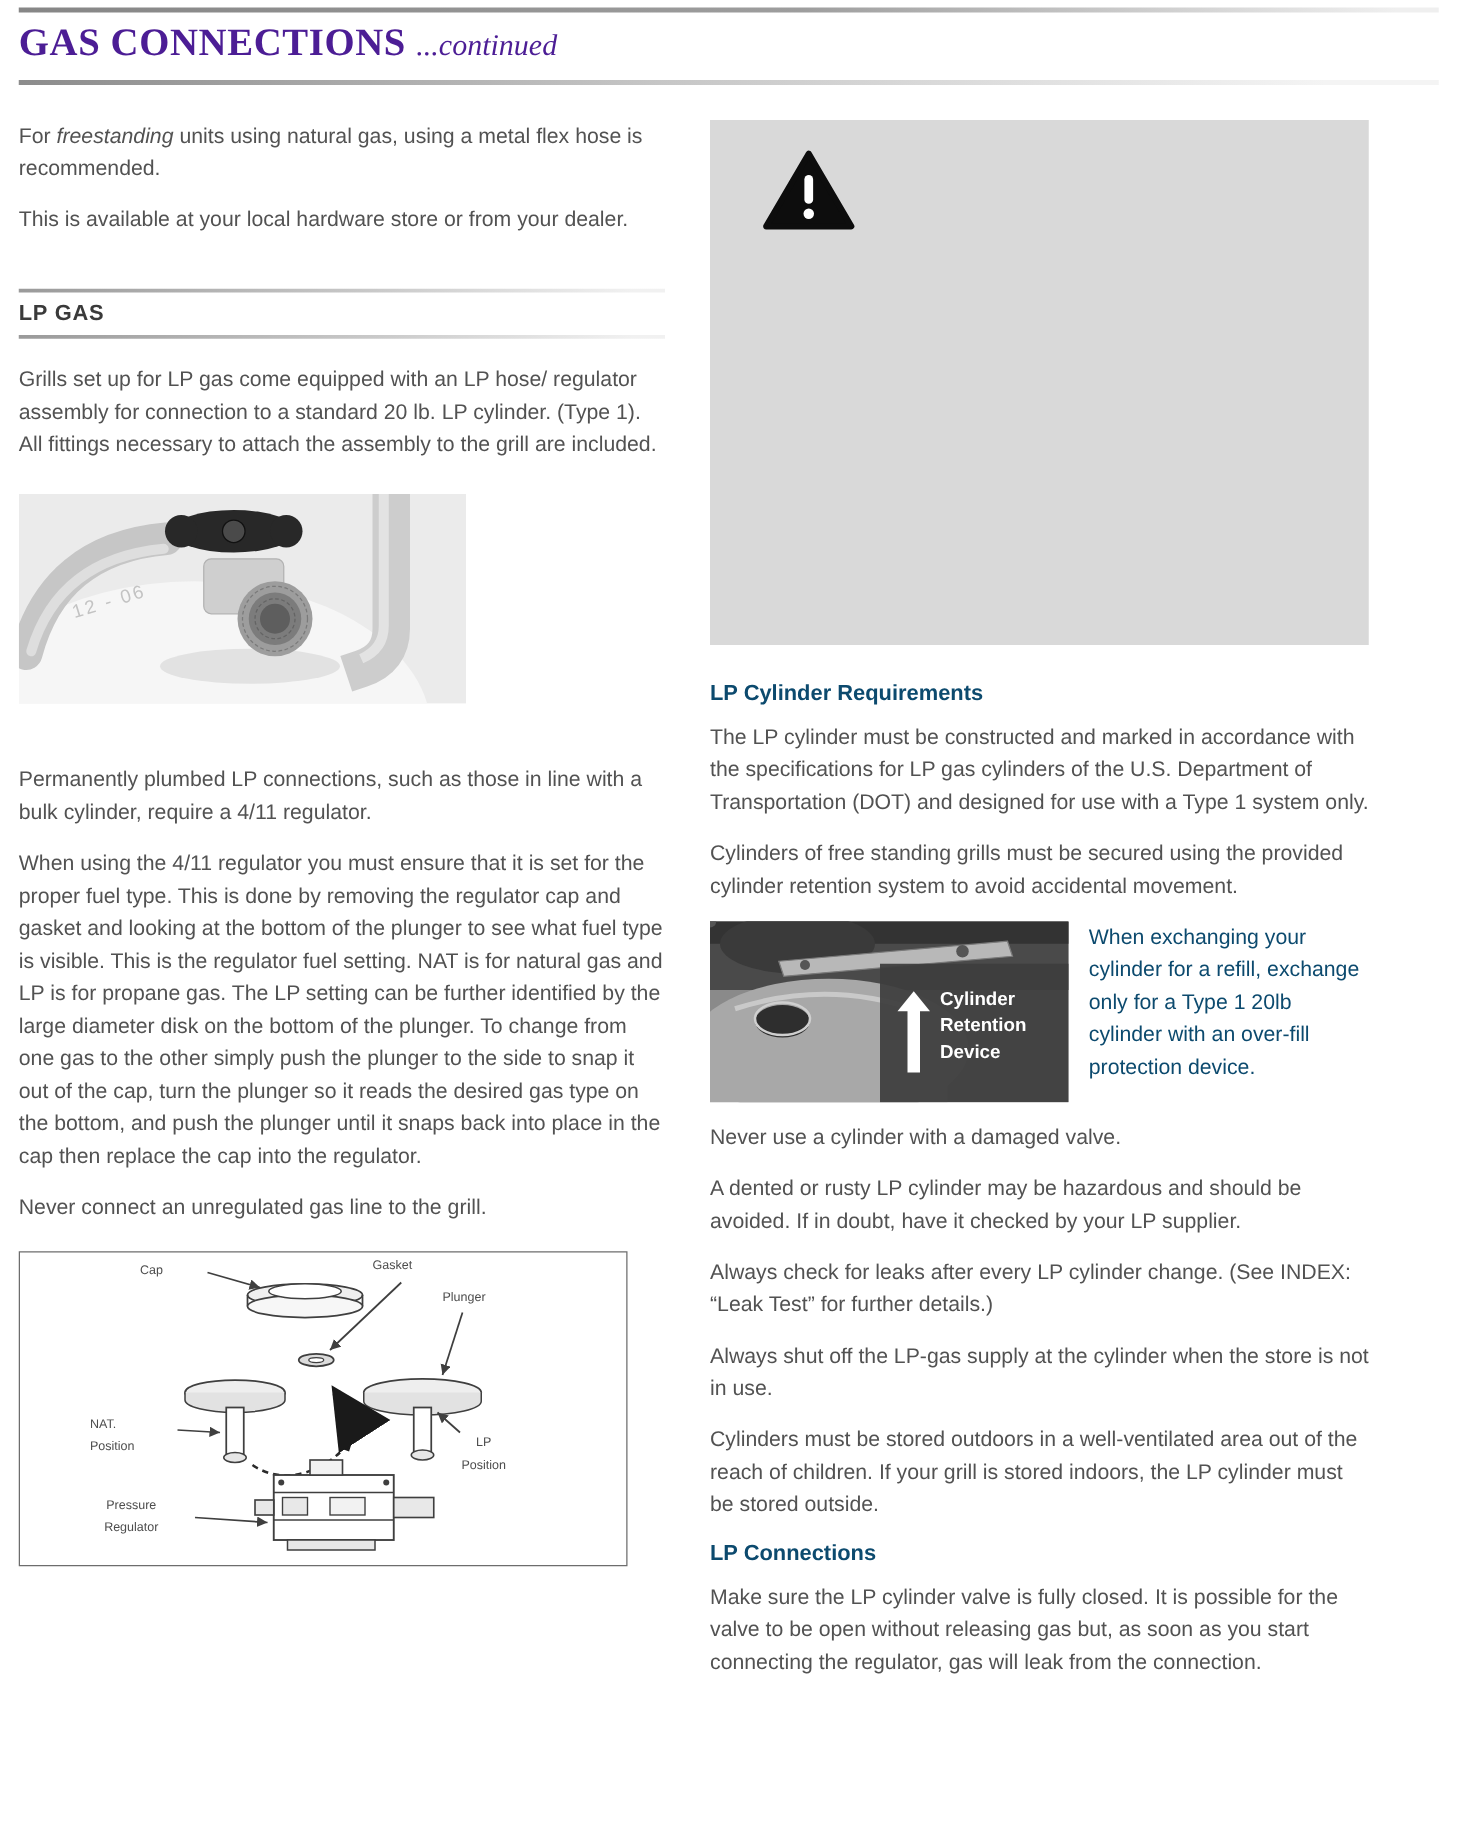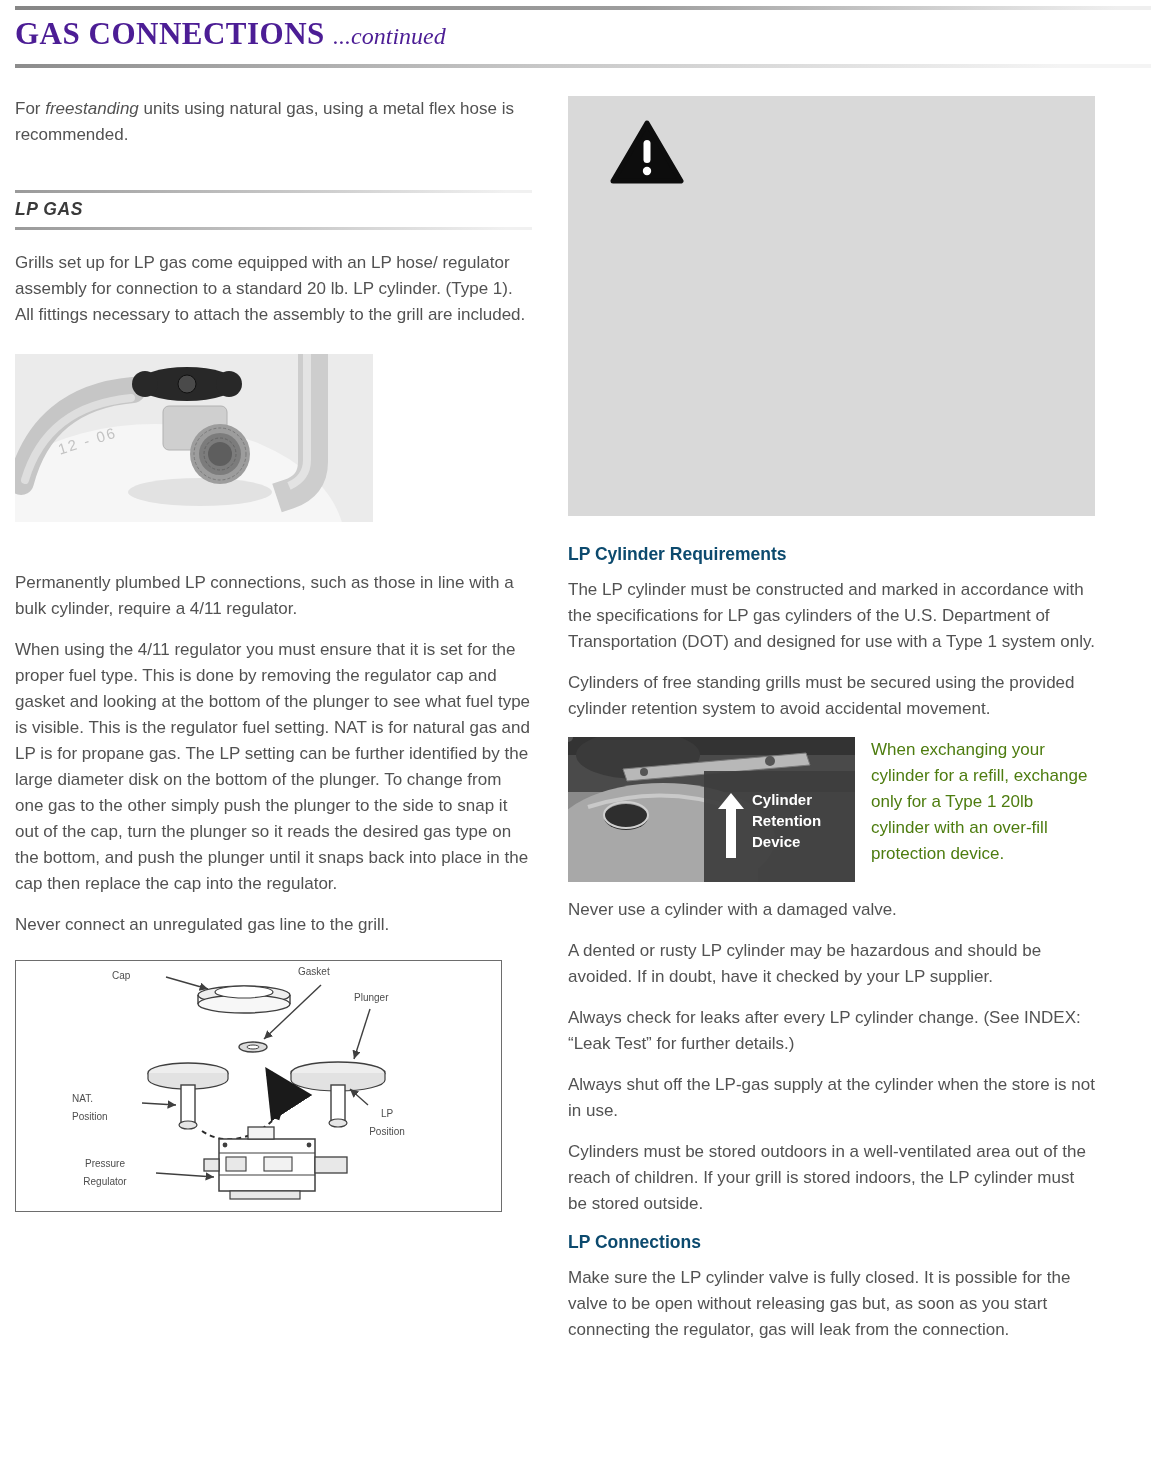--- a/index.html
+++ b/index.html
@@ -36,21 +36,20 @@
 
   p { font-size:17px; line-height:26px; margin-bottom:15px; color:#525252; }
   .italic { font-style:italic;margin-top:10px; }
 
   
   .subrule { height:3px; background:linear-gradient(to right, #9a9a9a, #c9c9c9 55%, #f1f1f1 95%); }
   .lpgas-block { margin-top:42px; margin-bottom:20px; }
   .lpgas-block h2 {
     font-size:17.5px; font-weight:bold; color:#3a3a3a; letter-spacing:0.6px;
     margin:6px 0 7px 0;
-    font-style:italic;
   }
   h3.minihead { font-size:17.5px; font-weight:bold; color:#0c4a6e; margin:4px 0 12px 0; }
 
   
   .cyl-photo { position:relative; width:358px; height:168px; margin:26px 0 48px 0; overflow:hidden; }
   .cyl-photo svg { display:block; }
   .photo-marking {
     position:absolute; left:42px; top:78px;
     transform:rotate(-17deg);
     font-size:15px; color:#c3c3c3; letter-spacing:2px;
@@ -81,37 +80,38 @@
   .up-arrow { width:26px; height:66px; position:relative; margin-top:4px; }
   .up-arrow .head {
     position:absolute; top:0; left:0;
     width:0; height:0; border-left:13px solid transparent; border-right:13px solid transparent;
     border-bottom:16px solid #ffffff;
   }
   .up-arrow .shaft { position:absolute; top:15px; left:8px; width:10px; height:50px; background:#ffffff; }
   .retention-text {
     color:#ffffff; font-weight:bold; font-size:15px; line-height:21px; white-space:pre-line;
   }
-  .retention-side { font-size:17px; line-height:26px; color:#4d7c0f; }
+  .retention-side { font-size:17px; line-height:26px; color:#0c4a6e; }
 </style>
 </head>
 <body>
 
 <div class="rule-top"></div>
 
 <h1 class="page-title"><span>GAS CONNECTIONS</span> <span class="cont">...continued</span></h1>
 
 <div class="rule-title"></div>
 
 <div class="columns">
 
   <div class="col-left">
 
     <p><span>For </span><span class="italic">freestanding</span><span> units using natural gas, using a metal flex hose is recommended.</span></p>
 
+    <p>This is available at your local hardware store or from your dealer.</p>
 
     <div class="lpgas-block">
       <div class="subrule"></div>
       <h2>LP GAS</h2>
       <div class="subrule"></div>
     </div>
 
     <p>Grills set up for LP gas come equipped with an LP hose/ regulator assembly for connection to a standard 20 lb. LP cylinder. (Type 1). All fittings necessary to attach the assembly to the grill are included.</p>
 
     <div class="cyl-photo">

